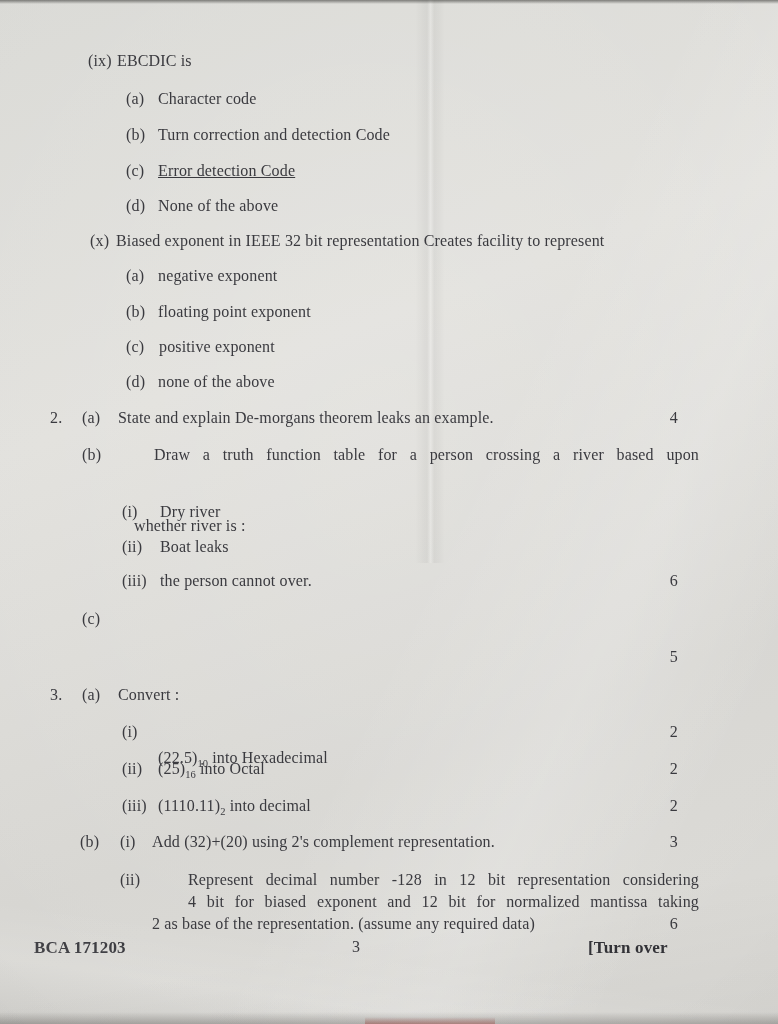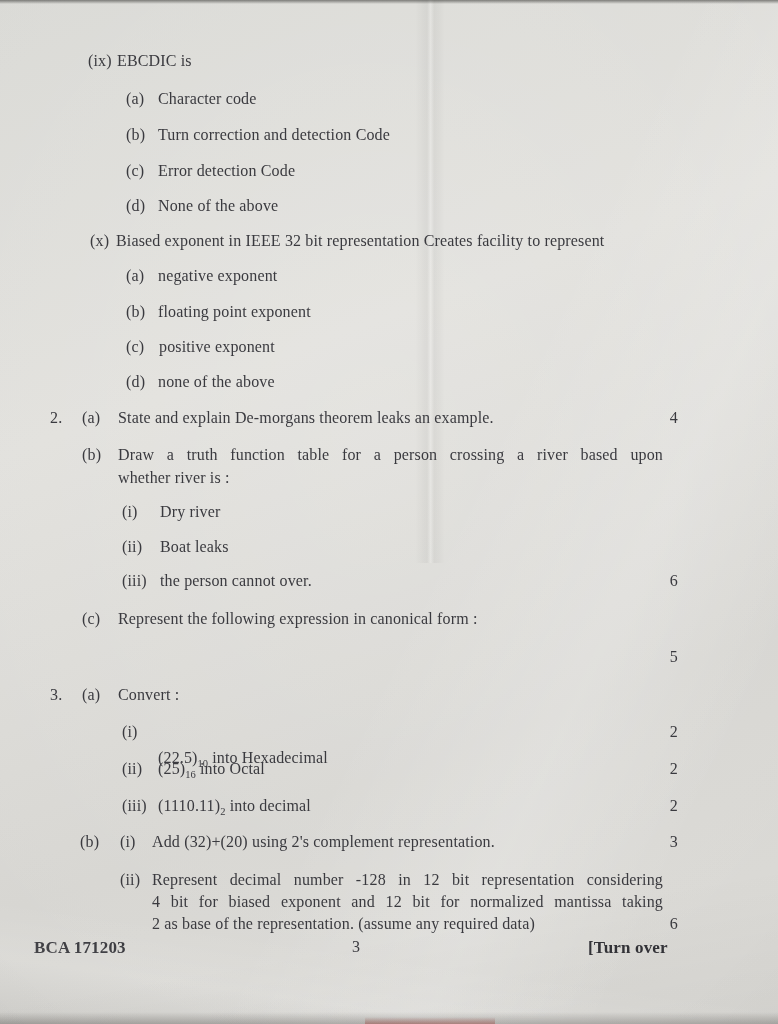--- a/index.html
+++ b/index.html
@@ -61,20 +61,21 @@
     height: 23px;
     white-space: nowrap;
   }
   .seg { position: absolute; top: 0; }
   .seg.justify {
     white-space: normal;
     text-align: justify;
     text-align-last: justify;
     height: 23px;
     overflow: hidden;
+    margin-left: 36px;
   }
   .seg.marks { width: 30px; text-align: right; }
   .seg.bold { font-weight: bold; font-size: 17px; color: #333338; }
   .sub { font-size: 10.5px; vertical-align: -3.5px; letter-spacing: 0; }
 </style>
 </head>
 <body>
 
 <div class="paper">
     <div class="line" style="top: 52px;">
@@ -84,21 +85,21 @@
     <div class="line" style="top: 90px;">
       <span class="seg" style="left: 126px;">(a)</span>
       <span class="seg" style="left: 158px;">Character code</span>
     </div>
     <div class="line" style="top: 126px;">
       <span class="seg" style="left: 126px;">(b)</span>
       <span class="seg" style="left: 158px;">Turn correction and detection Code</span>
     </div>
     <div class="line" style="top: 162px;">
       <span class="seg" style="left: 126px;">(c)</span>
-      <span class="seg" style="left: 158px;">Error detection Code</span>
+      <span class="seg" style="left: 158px; text-decoration: underline;">Error detection Code</span>
     </div>
     <div class="line" style="top: 197px;">
       <span class="seg" style="left: 126px;">(d)</span>
       <span class="seg" style="left: 158px;">None of the above</span>
     </div>
     <div class="line" style="top: 232px;">
       <span class="seg" style="left: 90px;">(x)</span>
       <span class="seg" style="left: 116px;">Biased exponent in IEEE 32 bit representation Creates facility to represent</span>
     </div>
     <div class="line" style="top: 267px;">
@@ -121,38 +122,37 @@
       <span class="seg" style="left: 50px;">2.</span>
       <span class="seg" style="left: 82px;">(a)</span>
       <span class="seg" style="left: 118px;">State and explain De-morgans theorem leaks an example.</span>
       <span class="seg marks" style="left: 648px;">4</span>
     </div>
     <div class="line" style="top: 446px;">
       <span class="seg" style="left: 82px;">(b)</span>
       <span class="seg justify" style="left: 118px; width: 545px;">Draw a truth function table for a person crossing a river based upon</span>
     </div>
     <div class="line" style="top: 469px;">
-      <span class="seg" style="left: 118px;">whether river is :</span>
+      <span class="seg" style="left: 134px; margin-top: 48px;">whether river is :</span>
     </div>
     <div class="line" style="top: 503px;">
       <span class="seg" style="left: 122px;">(i)</span>
       <span class="seg" style="left: 160px;">Dry river</span>
     </div>
     <div class="line" style="top: 538px;">
       <span class="seg" style="left: 122px;">(ii)</span>
       <span class="seg" style="left: 160px;">Boat leaks</span>
     </div>
     <div class="line" style="top: 572px;">
       <span class="seg" style="left: 122px;">(iii)</span>
       <span class="seg" style="left: 160px;">the person cannot over.</span>
       <span class="seg marks" style="left: 648px;">6</span>
     </div>
     <div class="line" style="top: 610px;">
       <span class="seg" style="left: 82px;">(c)</span>
-      <span class="seg" style="left: 118px;">Represent the following expression in canonical form :</span>
     </div>
     <div class="line" style="top: 648px;">
       <span class="seg marks" style="left: 648px;">5</span>
     </div>
     <div class="line" style="top: 686px;">
       <span class="seg" style="left: 50px;">3.</span>
       <span class="seg" style="left: 82px;">(a)</span>
       <span class="seg" style="left: 118px;">Convert :</span>
     </div>
     <div class="line" style="top: 723px;">

